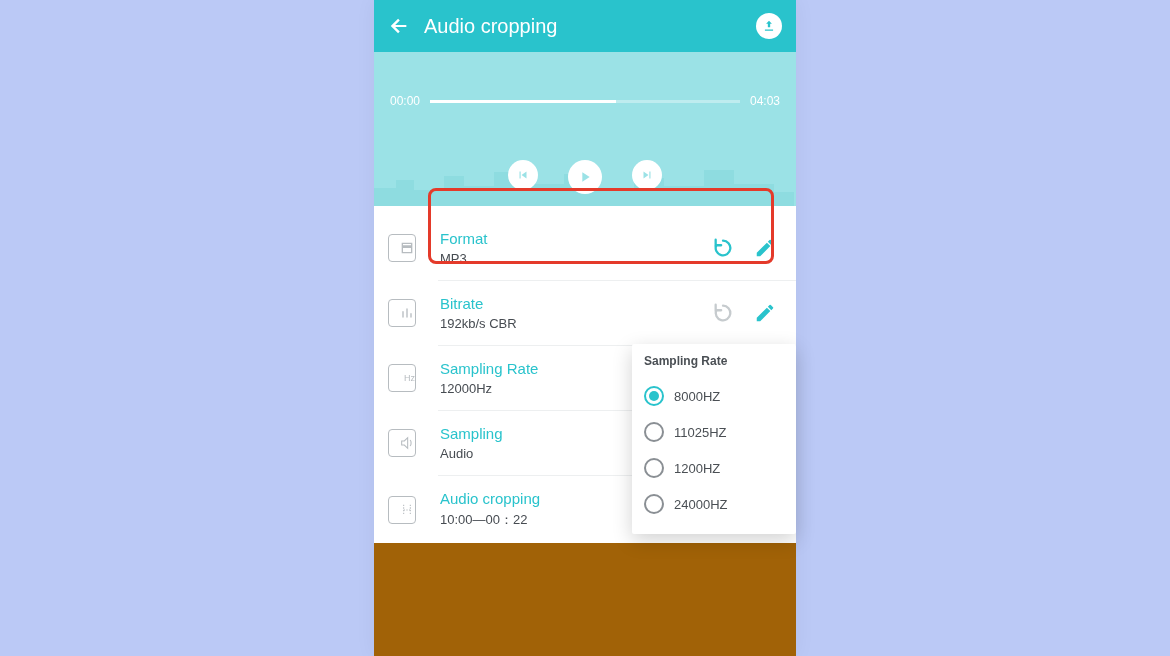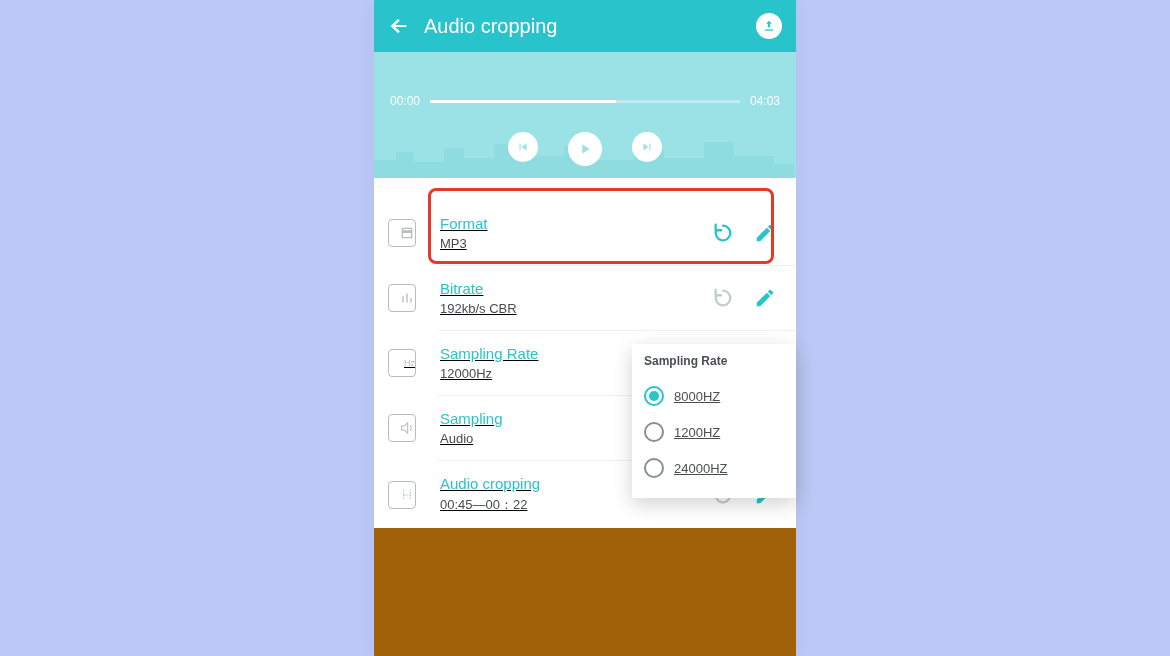--- a/index.html
+++ b/index.html
@@ -40,21 +40,21 @@
   .appbar .title { flex: 1; }
   .appbar .share {
     width: 26px; height: 26px;
     background: #fff;
     border-radius: 50%;
     display: flex; align-items: center; justify-content: center;
     cursor: pointer;
   }
   
   .player {
-    height: 126px;
+    height: 154px;
     background: #9BE2E6;
     position: relative;
     overflow: hidden;
   }
   .timeline {
     position: absolute;
     top: 42px;
     left: 16px;
     right: 16px;
     display: flex;
@@ -89,23 +89,22 @@
     border-radius: 50%;
     display: flex; align-items: center; justify-content: center;
     cursor: pointer;
   }
   .ctrl.play { width: 34px; height: 34px; }
   .skyline {
     position:absolute; bottom:0; left:0; right:0; height:40px;
   }
   
   .list {
-    padding-top: 23px;
+    padding-top: 10px;
     background:#fff;
-    text-decoration:underline;
   }
   .row {
     display: flex;
     align-items: center;
     padding: 14px 20px 14px 14px;
     position: relative;
   }
   .row .lefticon {
     width: 26px; height: 26px;
     border: 1px solid #B7BCC0;
@@ -173,21 +172,20 @@
     font-size: 12px;
     font-weight: 600;
     margin-bottom: 10px;
   }
   .popup .opt {
     display: flex;
     align-items: center;
     gap: 10px;
     padding: 8px 0;
     cursor: pointer;
-    text-decoration: underline;
   }
   .radio {
     width: 16px; height: 16px;
     border: 2px solid #8A8F94;
     border-radius: 50%;
     position: relative;
     flex: 0 0 auto;
   }
   .radio.selected {
     border-color: #29C3CC;
@@ -331,21 +329,21 @@
     <div class="divider"></div>
 
     <div class="row">
       <div class="lefticon">
         <svg width="16" height="16" viewBox="0 0 24 24">
             <path d="M7 4v16M17 4v16M7 12h10" fill="none" stroke="#B7BCC0" stroke-width="1.6" stroke-dasharray="2 2"></path>
           </svg>
       </div>
       <div class="content">
         <div class="label">Audio cropping</div>
-        <div class="value">00:45—00：22</div>
+        <div class="value">10:00—00：22</div>
       </div>
       <div class="actions">
         <div class="iconbtn">
           <svg width="22" height="22" viewBox="0 0 24 24">
               <path d="M12 4a8 8 0 1 1-7.4 5" fill="none" stroke="#C6CBCE" stroke-width="2.5" stroke-linecap="round"></path>
               <path d="M4 3v6h6" fill="none" stroke="#C6CBCE" stroke-width="2.5" stroke-linecap="round"></path>
             </svg>
         </div>
         <div class="iconbtn">
           <svg width="22" height="22" viewBox="0 0 24 24">
@@ -360,20 +358,24 @@
   <div class="highlight"></div>
 
   <div class="popup">
     <div class="ptitle">Sampling Rate</div>
     <div class="opt">
       <div class="radio selected"></div>
       <span>8000HZ</span>
     </div>
     <div class="opt">
       <div class="radio"></div>
+      <span>11025HZ</span>
+    </div>
+    <div class="opt">
+      <div class="radio"></div>
       <span>1200HZ</span>
     </div>
     <div class="opt">
       <div class="radio"></div>
       <span>24000HZ</span>
     </div>
   </div>
 
 </div>
 

